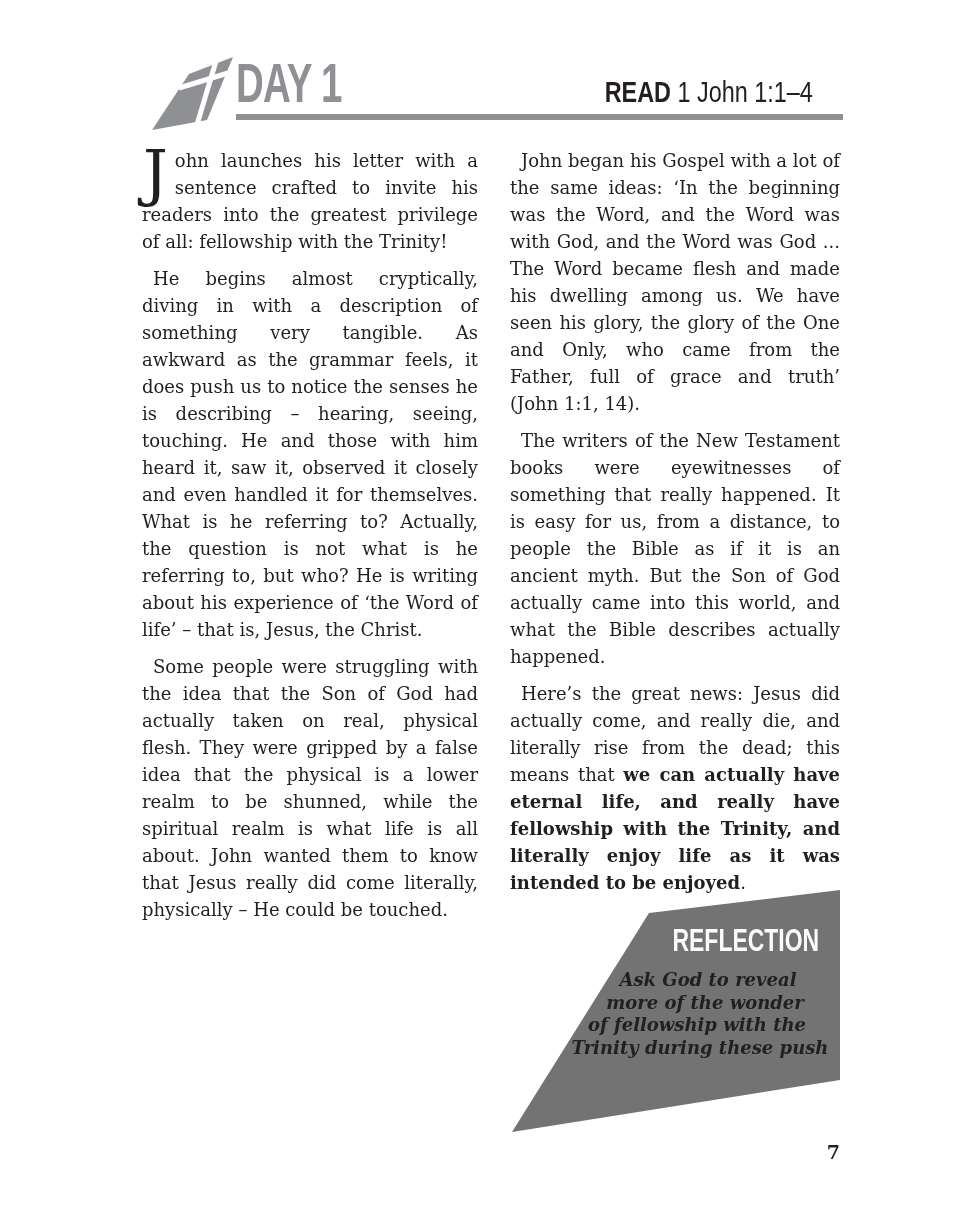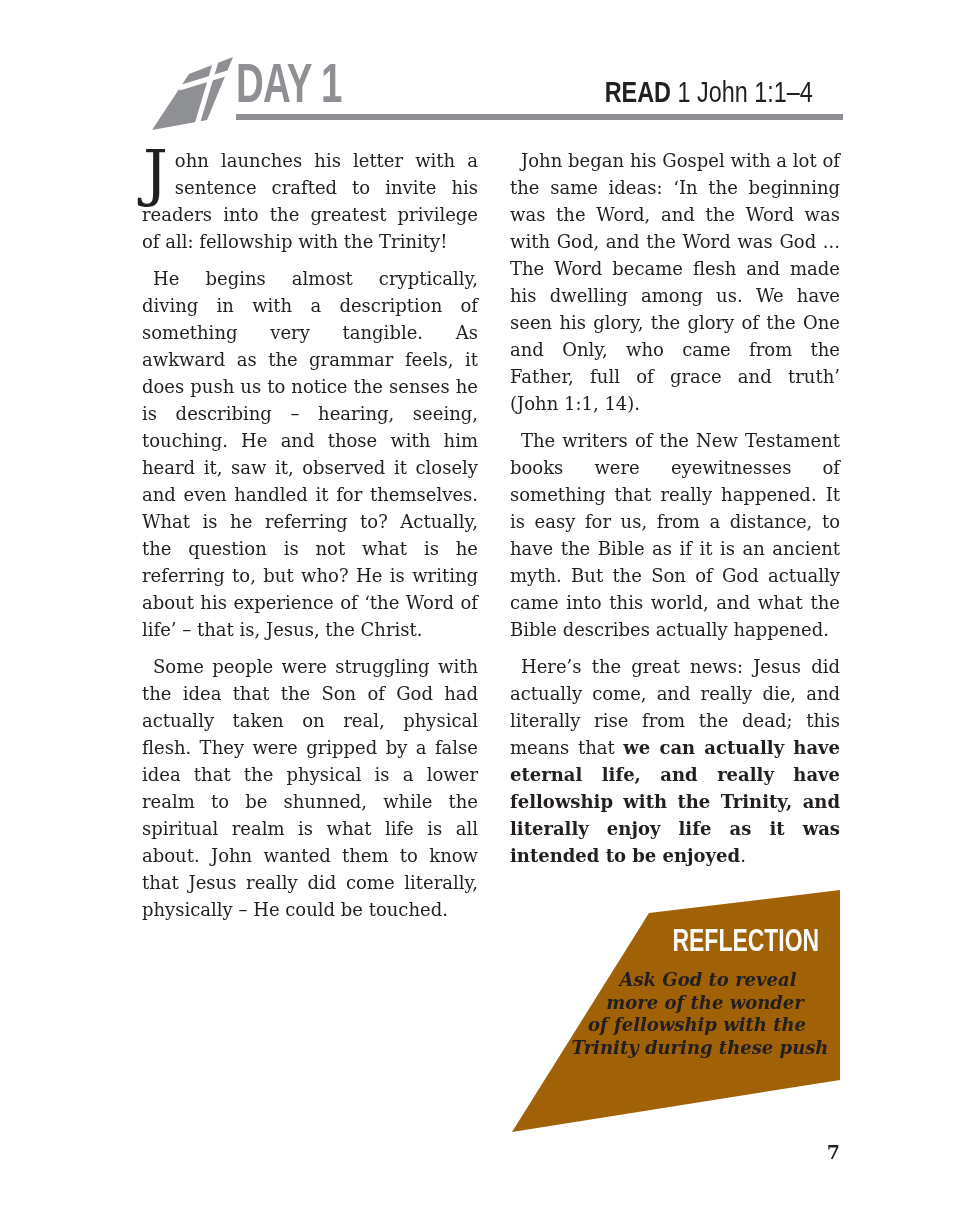--- a/index.html
+++ b/index.html
@@ -51,21 +51,21 @@
     float: left;
     font-size: 62px; line-height: 46px;
     padding: 3px 7px 0 1px;
   }
   .bold-run { font-weight: bold; }
 
   
   .reflection {
     position: absolute; left: 512px; top: 890px;
     width: 328px; height: 242px;
-    background: #a16207;
+    background: #737373;
     clip-path: polygon(137px 23px, 328px 0px, 328px 190px, 0px 242px);
   }
   .reflection-title {
     position: absolute; top: 35px; right: 21px;
     font-family: "Liberation Sans", sans-serif;
     font-weight: bold; font-size: 31px; line-height: 1;
     color: #fbfbfc;
     transform: scaleX(0.74); transform-origin: right top;
     white-space: nowrap;
   }
@@ -114,21 +114,21 @@
   <div class="col col-left">
     <p class="opening">
       <span class="dropcap">J</span><span>ohn launches his letter with a sentence crafted to invite his readers into the greatest privilege of all: fellowship with the Trinity!</span>
     </p>
     <p>He begins almost cryptically, diving in with a description of something very tangible. As awkward as the grammar feels, it does push us to notice the senses he is describing – hearing, seeing, touching. He and those with him heard it, saw it, observed it closely and even handled it for themselves. What is he referring to? Actually, the question is not what is he referring to, but who? He is writing about his experience of ‘the Word of life’ – that is, Jesus, the Christ.</p>
     <p>Some people were struggling with the idea that the Son of God had actually taken on real, physical flesh. They were gripped by a false idea that the physical is a lower realm to be shunned, while the spiritual realm is what life is all about. John wanted them to know that Jesus really did come literally, physically – He could be touched.</p>
   </div>
 
   <div class="col col-right">
     <p>John began his Gospel with a lot of the same ideas: ‘In the beginning was the Word, and the Word was with God, and the Word was God ... The Word became flesh and made his dwelling among us. We have seen his glory, the glory of the One and Only, who came from the Father, full of grace and truth’ (John 1:1, 14).</p>
-    <p>The writers of the New Testament books were eyewitnesses of something that really happened. It is easy for us, from a distance, to have the Bible as if it is an ancient myth. But the Son of God actually came into this world, and what the Bible describes actually happened.</p>
+    <p>The writers of the New Testament books were eyewitnesses of something that really happened. It is easy for us, from a distance, to people the Bible as if it is an ancient myth. But the Son of God actually came into this world, and what the Bible describes actually happened.</p>
     <p><span>Here’s the great news: Jesus did actually come, and really die, and literally rise from the dead; this means that </span><span class="bold-run">we can actually have eternal life, and really have fellowship with the Trinity, and literally enjoy life as it was intended to be enjoyed</span><span>.</span></p>
   </div>
 
   <div class="reflection">
     <div class="reflection-title">REFLECTION</div>
     <div class="reflection-lines">
       <div class="rline">Ask God to reveal</div>
       <div class="rline">more of the wonder</div>
       <div class="rline">of fellowship with the</div>
       <div class="rline">Trinity during these push</div>

